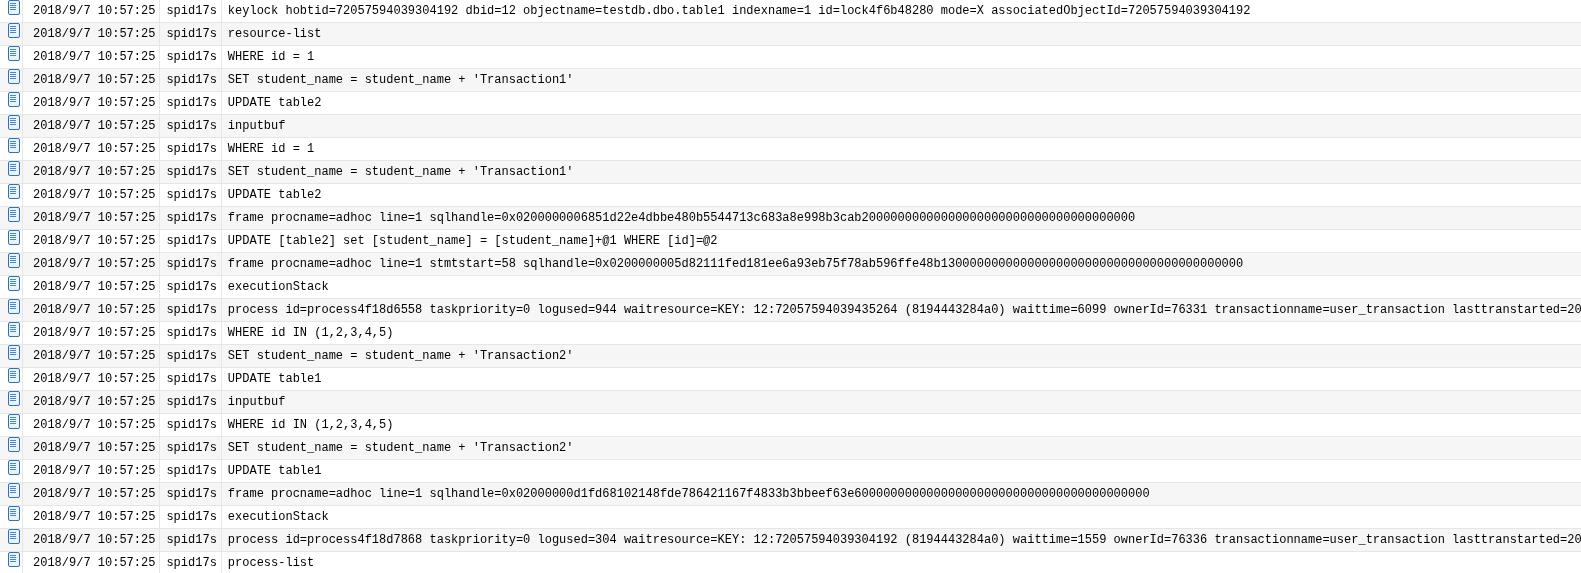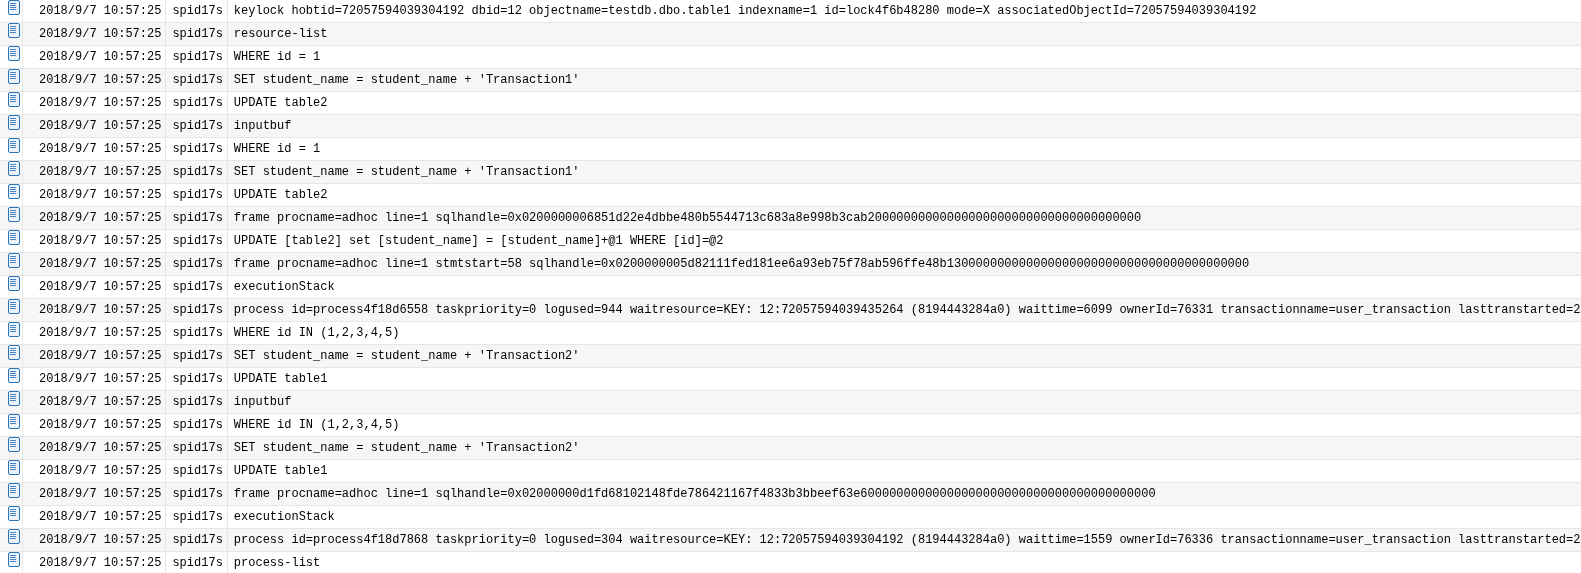--- a/index.html
+++ b/index.html
@@ -65,21 +65,21 @@
       position: absolute;
       left: 2px;
       top: 3px;
       width: 6px;
       height: 1px;
       background: #4a87c3;
       box-shadow: 0 2px 0 #4a87c3, 0 4px 0 #4a87c3, 0 6px 0 #4a87c3;
     }
     .cell-time {
       width: 130px;
-      padding-left: 16px;
+      padding-left: 10px;
     }
     .cell-source {
       width: 54px;
       padding-left: 6px;
     }
     .cell-msg {
       padding-left: 6px;
     }
   </style>
 </head>

